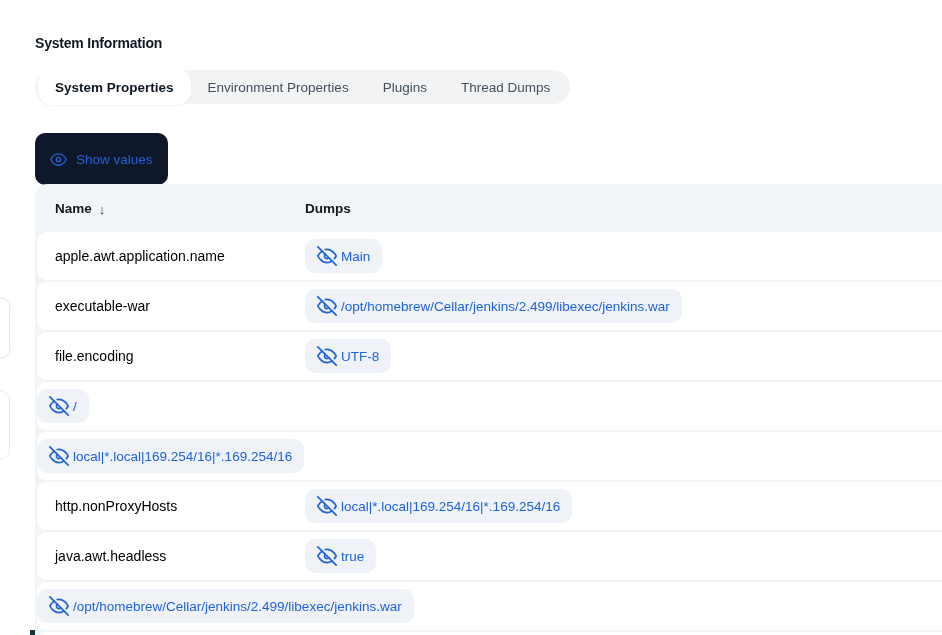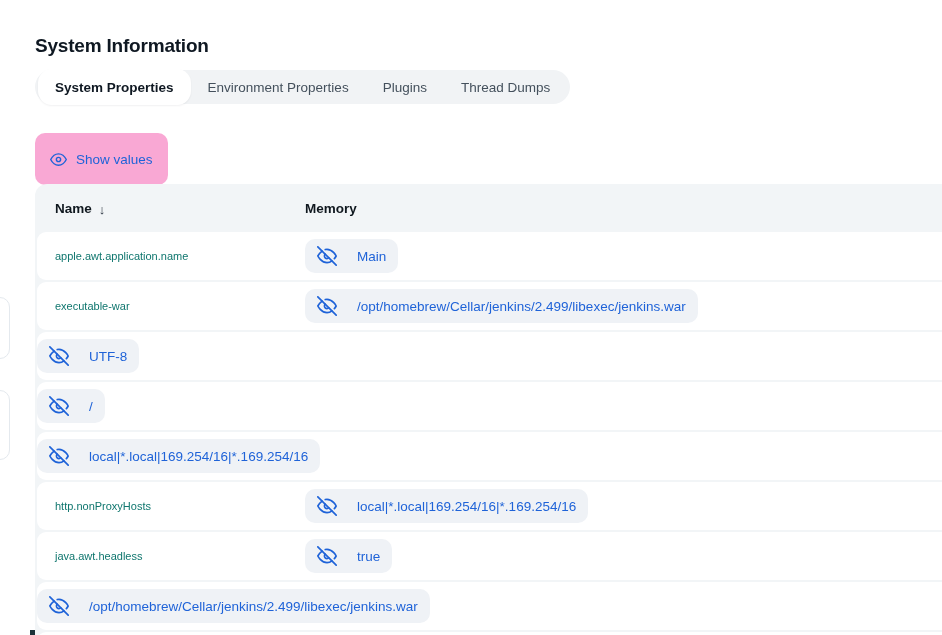--- a/index.html
+++ b/index.html
@@ -9,21 +9,21 @@
     overflow: hidden;
     background: #ffffff;
     font-family: "Liberation Sans", sans-serif;
     color: #101820;
   }
 
   
   .page-title {
     position: absolute;
     left: 35px; top: 10px;
-    font-size: 19px;
+    font-size: 14px;
     font-weight: 700;
     letter-spacing: -0.2px;
     color: #0f1822;
     margin-top: 25px;
   }
 
   
   .tabbar {
     position: absolute;
     left: 35px; top: 70px;
@@ -50,21 +50,21 @@
     color: #0f1822;
     font-weight: 600;
     box-shadow: 0 1px 2px rgba(16,24,40,0.06);
   }
 
   
   .show-values-btn {
     position: absolute;
     left: 35px; top: 133px;
     height: 52px;
-    background: #f9a8d4;
+    background: #0f172a;
     border: none;
     border-radius: 10px;
     display: inline-flex;
     align-items: center;
     gap: 9px;
     padding: 0 15px;
     color: #1f63d8;
     font-size: 13.5px;
     font-weight: 500;
     font-family: inherit;
@@ -107,30 +107,30 @@
     align-items: center;
     height: 48px;
     background: #ffffff;
     border-radius: 9px;
     margin-top: 2px;
   }
   .cell-name {
     width: 250px;
     padding-left: 18px;
     flex-shrink: 0;
-    font-size: 11px;
-    color: #0f766e;
+    font-size: 14px;
+    color: #000000;
     white-space: nowrap;
   }
   .cell-value { flex: 1; }
 
   .value-pill {
     display: inline-flex;
     align-items: center;
-    gap: 20px;
+    gap: 4px;
     background: #eff2f6;
     border: none;
     border-radius: 10px;
     padding: 7px 12px;
     color: #1f63d8;
     font-size: 13.5px;
     font-family: inherit;
     cursor: pointer;
     white-space: nowrap;
   }
@@ -180,21 +180,21 @@
   <span>Show values</span>
 </button>
 
 <div class="sysinfo-table">
   <div class="t-header">
     <div class="cell-name">
       <span>Name</span>
       <span class="sort-arrow">↓</span>
     </div>
     <div class="cell-value">
-      <span>Memory</span>
+      <span>Dumps</span>
     </div>
   </div>
   <div id="table-body">
       <div class="t-row">
     <div class="cell-name">apple.awt.application.name</div>
     <div class="cell-value">
       <button class="value-pill">
         <span>
           <svg viewBox="0 0 24 24" fill="none" stroke="currentColor" stroke-width="2" stroke-linecap="round" stroke-linejoin="round">
             <path d="M17.94 17.94A10.07 10.07 0 0 1 12 20c-7 0-11-8-11-8a18.45 18.45 0 0 1 5.06-5.94M9.9 4.24A9.12 9.12 0 0 1 12 4c7 0 11 8 11 8a18.5 18.5 0 0 1-2.16 3.19m-6.72-1.07a3 3 0 1 1-4.24-4.24"></path>
@@ -213,20 +213,21 @@
           <svg viewBox="0 0 24 24" fill="none" stroke="currentColor" stroke-width="2" stroke-linecap="round" stroke-linejoin="round">
             <path d="M17.94 17.94A10.07 10.07 0 0 1 12 20c-7 0-11-8-11-8a18.45 18.45 0 0 1 5.06-5.94M9.9 4.24A9.12 9.12 0 0 1 12 4c7 0 11 8 11 8a18.5 18.5 0 0 1-2.16 3.19m-6.72-1.07a3 3 0 1 1-4.24-4.24"></path>
             <line x1="1" y1="1" x2="23" y2="23"></line>
           </svg>
         </span>
         <span>/opt/homebrew/Cellar/jenkins/2.499/libexec/jenkins.war</span>
       </button>
     </div>
   </div>
       <div class="t-row">
+    <div class="cell-name">file.encoding</div>
     <div class="cell-value">
       <button class="value-pill">
         <span>
           <svg viewBox="0 0 24 24" fill="none" stroke="currentColor" stroke-width="2" stroke-linecap="round" stroke-linejoin="round">
             <path d="M17.94 17.94A10.07 10.07 0 0 1 12 20c-7 0-11-8-11-8a18.45 18.45 0 0 1 5.06-5.94M9.9 4.24A9.12 9.12 0 0 1 12 4c7 0 11 8 11 8a18.5 18.5 0 0 1-2.16 3.19m-6.72-1.07a3 3 0 1 1-4.24-4.24"></path>
             <line x1="1" y1="1" x2="23" y2="23"></line>
           </svg>
         </span>
         <span>UTF-8</span>
       </button>

